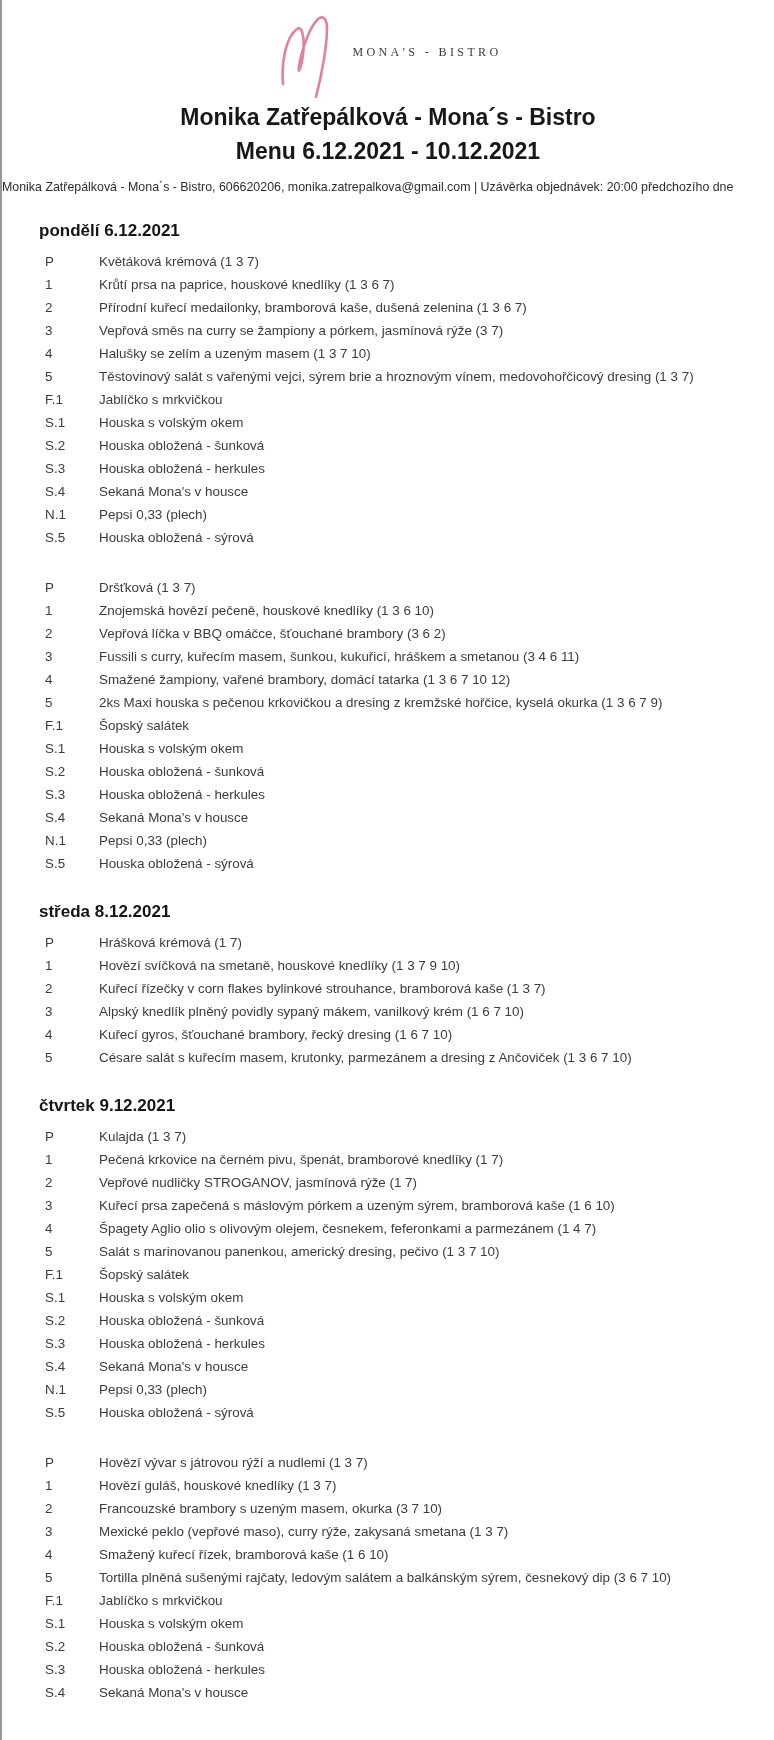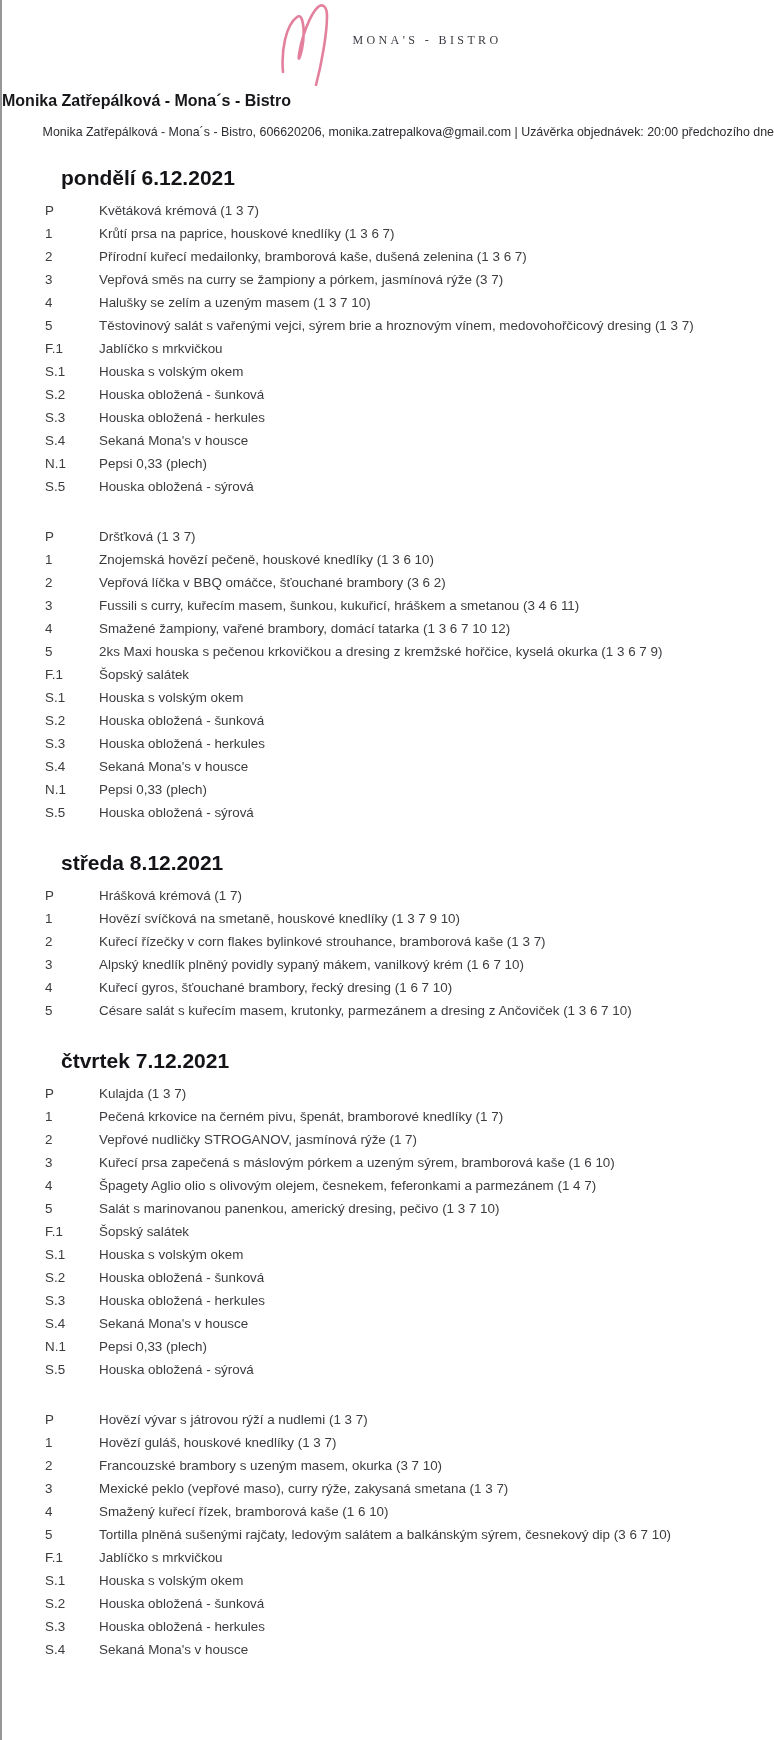--- a/index.html
+++ b/index.html
@@ -7,50 +7,50 @@
   body {
     width:774px; height:1740px;
     font-family:"Liberation Sans", sans-serif;
     color:#3c3c40;
     overflow:hidden;
   }
   .page {
     width:774px; height:1740px;
     background:#ffffff;
     border-left:2px solid #979797;
+    padding-top:12px;
   }
   
   .logo-block {
     display:flex; align-items:center; justify-content:center;
     height:86px; gap:16px;
   }
   .monogram { width:62px; height:86px; flex:0 0 62px; }
   .brand {
     font-family:"Liberation Serif", serif;
     font-size:12px; letter-spacing:3.4px;
     color:#3a3a42; margin-top:-6px; white-space:nowrap;
   }
   
   .page-title, .page-subtitle {
-    font-weight:bold;
-    font-size:16px; color:#17171b;
+    text-align:center; font-weight:bold;
+    font-size:23px; color:#17171b;
   }
   .page-title { margin-top:6px; }
   .page-subtitle { margin-top:7px; }
   .contact {
-    text-align:right; font-size:12.4px; color:#2e2e32;
+    text-align:left; font-size:12.4px; color:#2e2e32;
     margin-top:15px; white-space:nowrap;
   }
   
   .menu-days { display:block; }
   .day { padding-left:37px; margin-top:27px; }
   .day-title {
-    font-size:21px; font-weight:bold; color:#141418;
+    font-size:17px; font-weight:bold; color:#141418;
     margin-bottom:9px;
-    margin-left:22px;
   }
   .menu-row {
     display:flex; align-items:baseline;
     line-height:23px; font-size:13.4px; color:#3c3c40;
     padding-left:6px;
   }
   .code { flex:0 0 54px; width:54px; }
   .text { flex:1; white-space:nowrap; }
 </style>
 </head>
@@ -59,20 +59,21 @@
 <div class="page">
 
   <header class="logo-block">
     <svg class="monogram" viewBox="0 0 62 86" fill="none" xmlns="http://www.w3.org/2000/svg">
       <path d="M9 72 C 7 50 12 25 23 17 C 30 12 31 34 28 49 C 26 58 24 62 25 55 C 27 39 36 14 44 7 C 49 3 53 7 53 16 C 53 33 48 62 42 85" stroke="#e2809e" stroke-width="2.6" stroke-linecap="round" fill="none"></path>
     </svg>
     <span class="brand">MONA'S - BISTRO</span>
   </header>
 
   <div class="page-title">Monika Zatřepálková - Mona´s - Bistro</div>
+  <div class="page-subtitle">Menu 6.12.2021 - 10.12.2021</div>
   <div class="contact">Monika Zatřepálková - Mona´s - Bistro, 606620206, monika.zatrepalkova@gmail.com  |  Uzávěrka objednávek: 20:00 předchozího dne</div>
 
   <main class="menu-days">
   <section class="day">
     <h3 class="day-title">pondělí 6.12.2021</h3>
     <div class="day-items">
   <div class="menu-row">
     <span class="code">P</span>
     <span class="text">Květáková krémová (1 3 7)</span>
   </div>
@@ -237,21 +238,21 @@
   </div>
 
   <div class="menu-row">
     <span class="code">5</span>
     <span class="text">Césare salát s kuřecím masem, krutonky, parmezánem a dresing z Ančoviček (1 3 6 7 10)</span>
   </div>
 </div>
   </section>
 
   <section class="day">
-    <h3 class="day-title">čtvrtek 7.12.2021</h3>
+    <h3 class="day-title">čtvrtek 9.12.2021</h3>
     <div class="day-items">
   <div class="menu-row">
     <span class="code">P</span>
     <span class="text">Kulajda (1 3 7)</span>
   </div>
 
   <div class="menu-row">
     <span class="code">1</span>
     <span class="text">Pečená krkovice na černém pivu, špenát, bramborové knedlíky (1 7)</span>
   </div>

